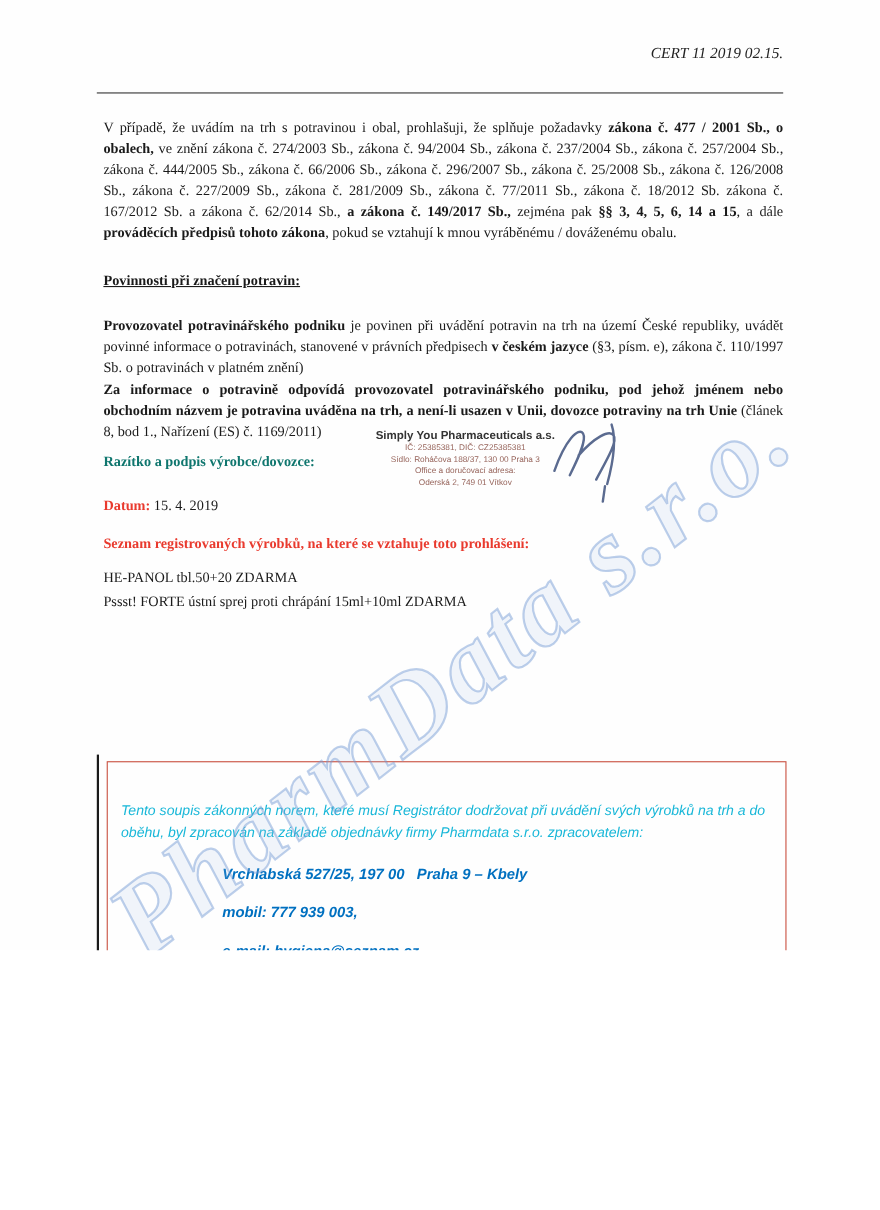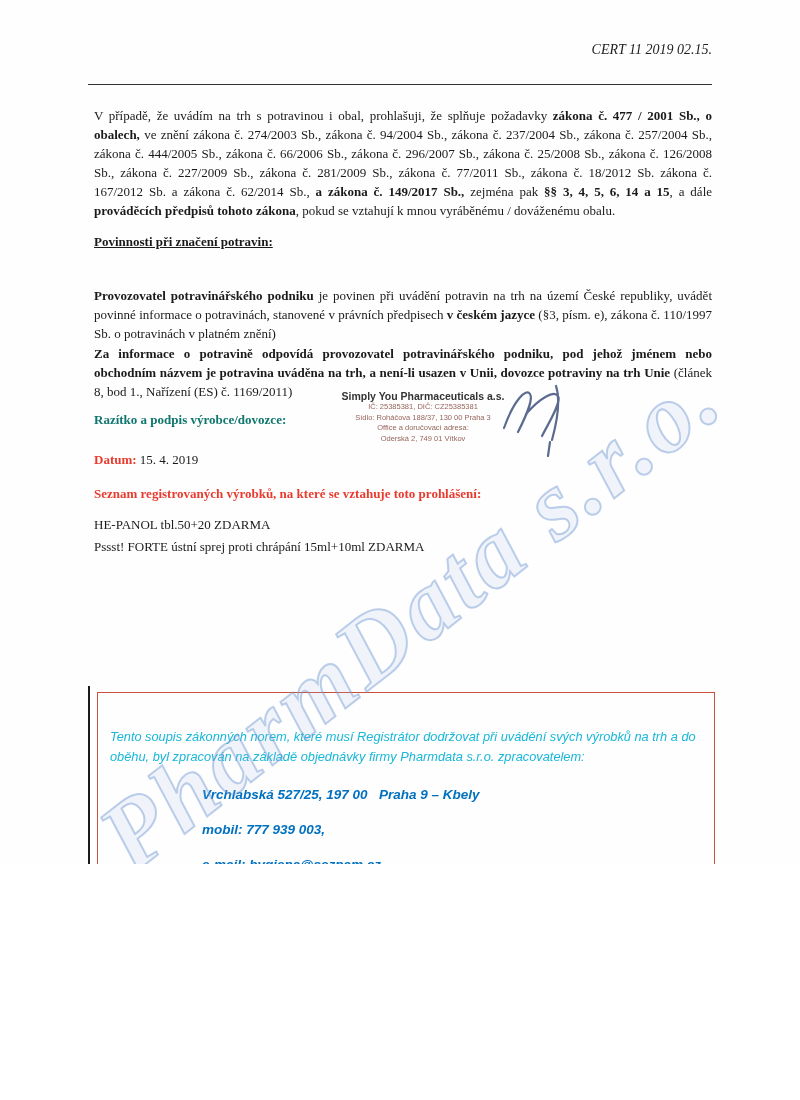--- a/index.html
+++ b/index.html
@@ -32,21 +32,21 @@
     position: absolute;
     left: 94px;
     width: 618px;
     font-size: 13px;
     line-height: 19px;
     text-align: justify;
   }
   .p1 { top: 93px; }
   .heading-u {
     position: absolute;
-    top: 234px;
+    top: 247px;
     left: 94px;
     font-size: 13px;
     font-weight: bold;
     text-decoration: underline;
   }
   .p2 { top: 273px; }
   .p3 { top: 331px; }
   .stamp-label {
     position: absolute;
     top: 412px;

